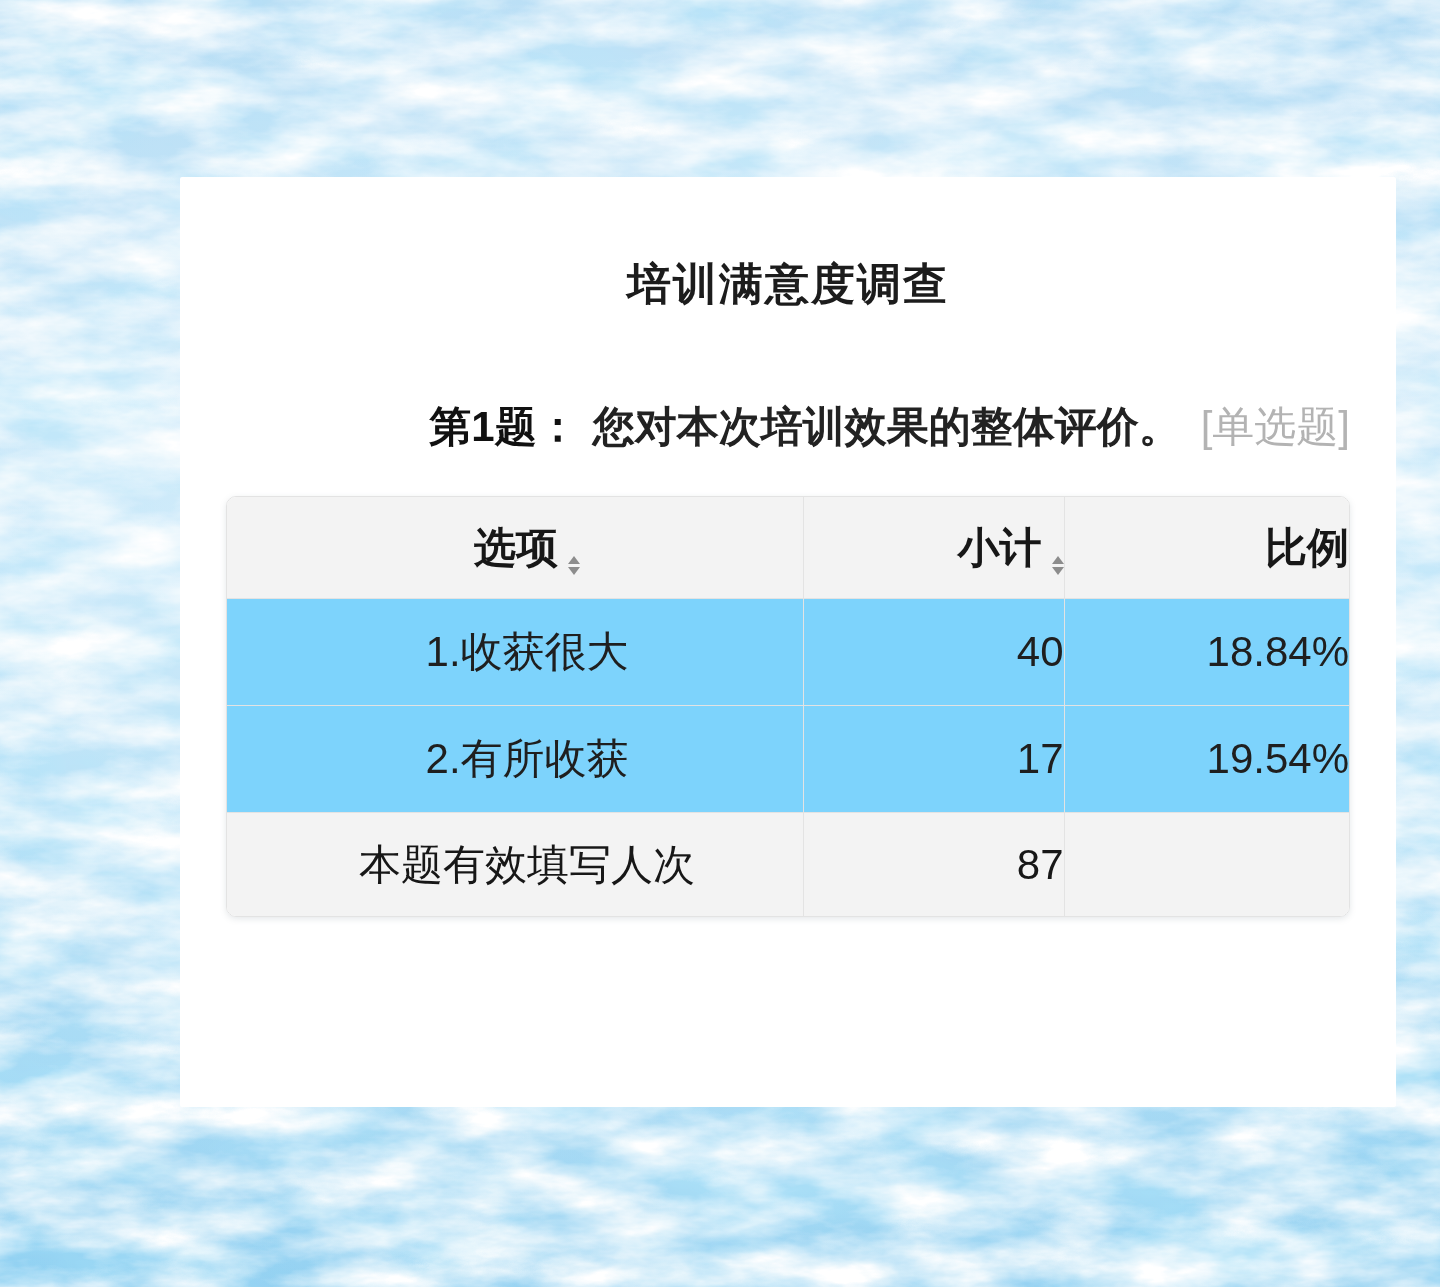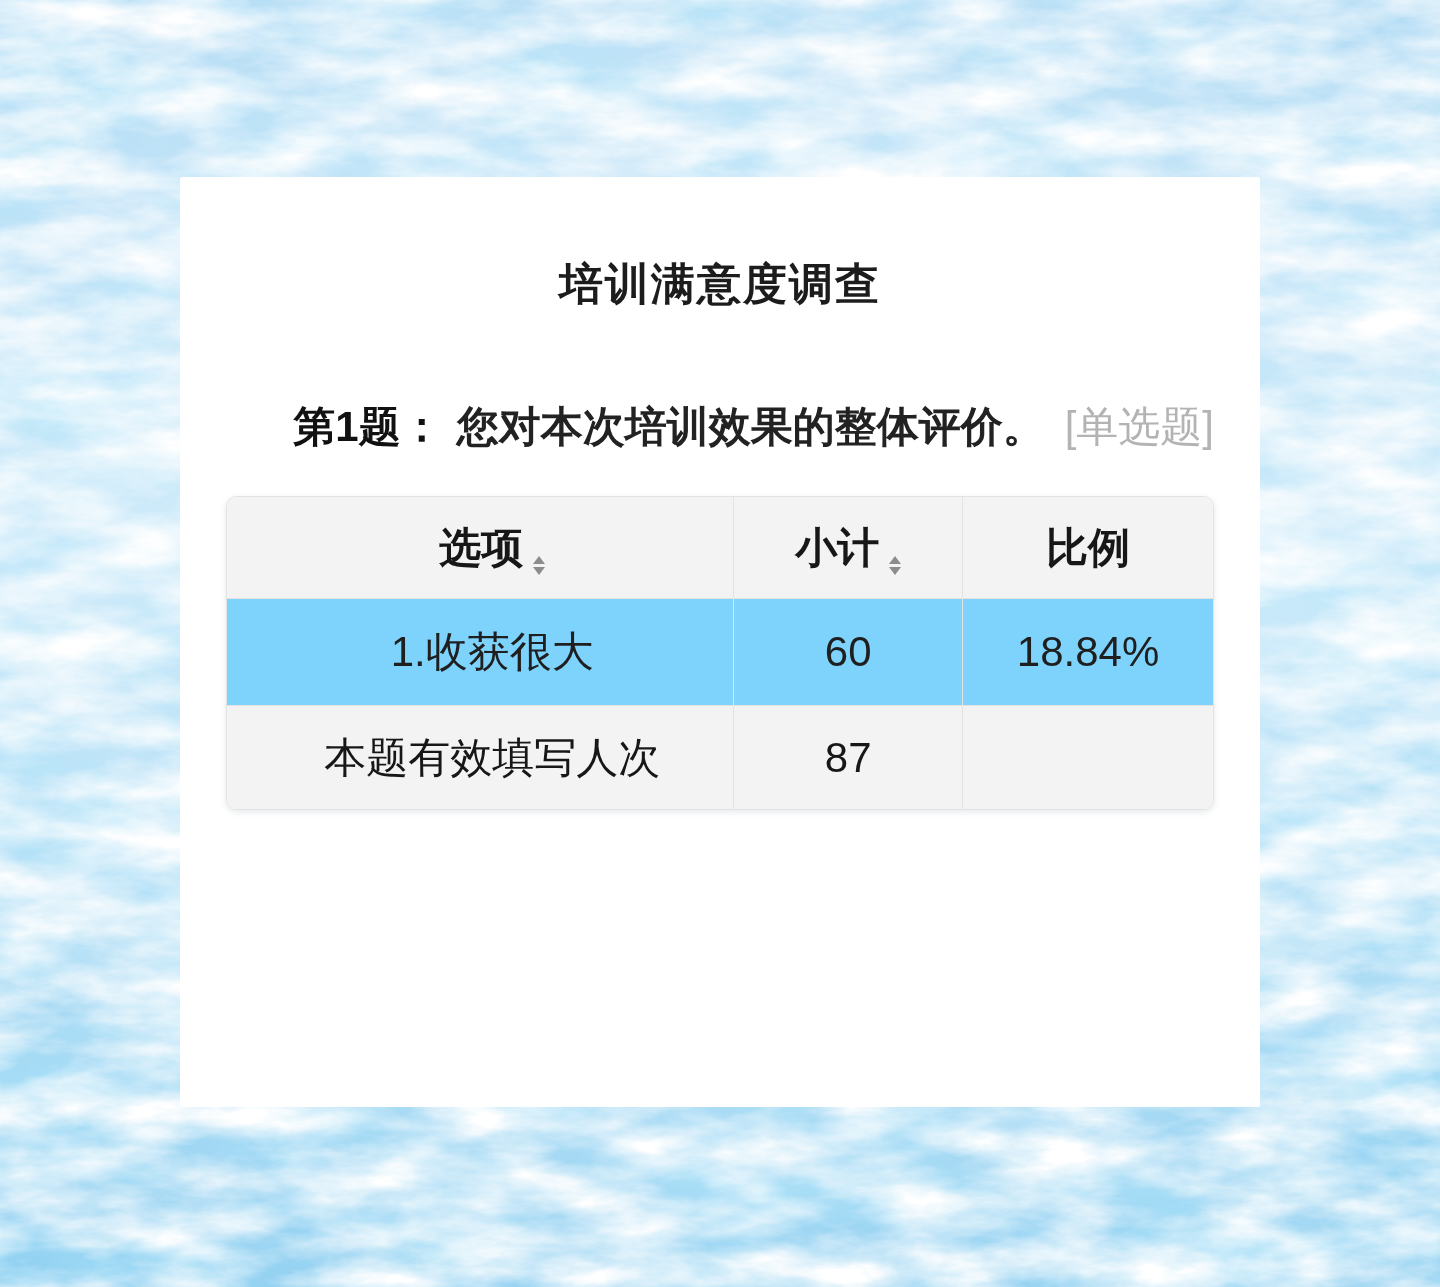--- a/index.html
+++ b/index.html
@@ -3,21 +3,21 @@
 <meta charset="utf-8">
 <style>
   html,body{margin:0;padding:0;}
   body{
     width:1440px;height:1287px;overflow:hidden;position:relative;
     font-family:"Liberation Sans","DejaVu Sans",sans-serif;
     background:#aadcf5;
   }
   .bg-layer{position:absolute;left:0;top:0;width:1440px;height:1287px;z-index:0;}
   .card{
-    position:absolute;left:180px;top:177px;width:1080px;height:930px;
+    position:absolute;left:180px;top:177px;width:1216px;height:930px;
     background:#ffffff;border-radius:2px;box-sizing:border-box;
     padding:0 46px;z-index:1;
   }
   .title{
     margin:84px 0 0 0;text-align:center;
     font-size:44px;line-height:1.05;font-weight:700;color:#1c1c1c;
     letter-spacing:2px;
   }
   .question{
     margin-top:88px;font-size:42px;line-height:63px;color:#1f1f1f;text-align:right;
@@ -33,21 +33,21 @@
   table{
     width:100%;border-collapse:collapse;table-layout:fixed;
     font-size:42px;color:#1f1f1f;
   }
   th,td{border-right:1px solid #e3e3e3;border-bottom:1px solid #e3e3e3;padding:0;}
   th:last-child,td:last-child{border-right:none;}
   thead th{background:#f3f3f3;height:101px;font-weight:700;color:#171717;}
   tbody td{background:#7dd3fc;height:106px;font-weight:400;}
   tfoot td{background:#f3f3f3;height:103px;font-weight:400;border-bottom:none;color:#171717;}
   .cell-option{text-align:center;padding-left:24px;}
-  .cell-center{text-align:center;}
+  .cell-center{text-align:right;}
   .sort{
     display:inline-flex;flex-direction:column;align-items:center;
     gap:3px;margin-left:10px;vertical-align:-2px;
   }
   .sort i{display:block;width:0;height:0;}
   .tri-up{border-left:6px solid transparent;border-right:6px solid transparent;border-bottom:8px solid #8c8c8c;}
   .tri-dn{border-left:6px solid transparent;border-right:6px solid transparent;border-top:8px solid #8c8c8c;}
 </style>
 </head>
 <body>
@@ -111,22 +111,27 @@
               </span>
           </th>
           <th class="cell-center">
             <span>比例</span>
           </th>
         </tr>
       </thead>
       <tbody>
         <tr>
           <td class="cell-option">1.收获很大</td>
-          <td class="cell-center">60</td>
+          <td class="cell-center">40</td>
           <td class="cell-center">18.84%</td>
+        </tr>
+        <tr>
+          <td class="cell-option">2.有所收获</td>
+          <td class="cell-center">17</td>
+          <td class="cell-center">19.54%</td>
         </tr>
       </tbody>
       <tfoot>
         <tr>
           <td class="cell-option">本题有效填写人次</td>
           <td class="cell-center">87</td>
           <td class="cell-center"></td>
         </tr>
       </tfoot>
     </table>

